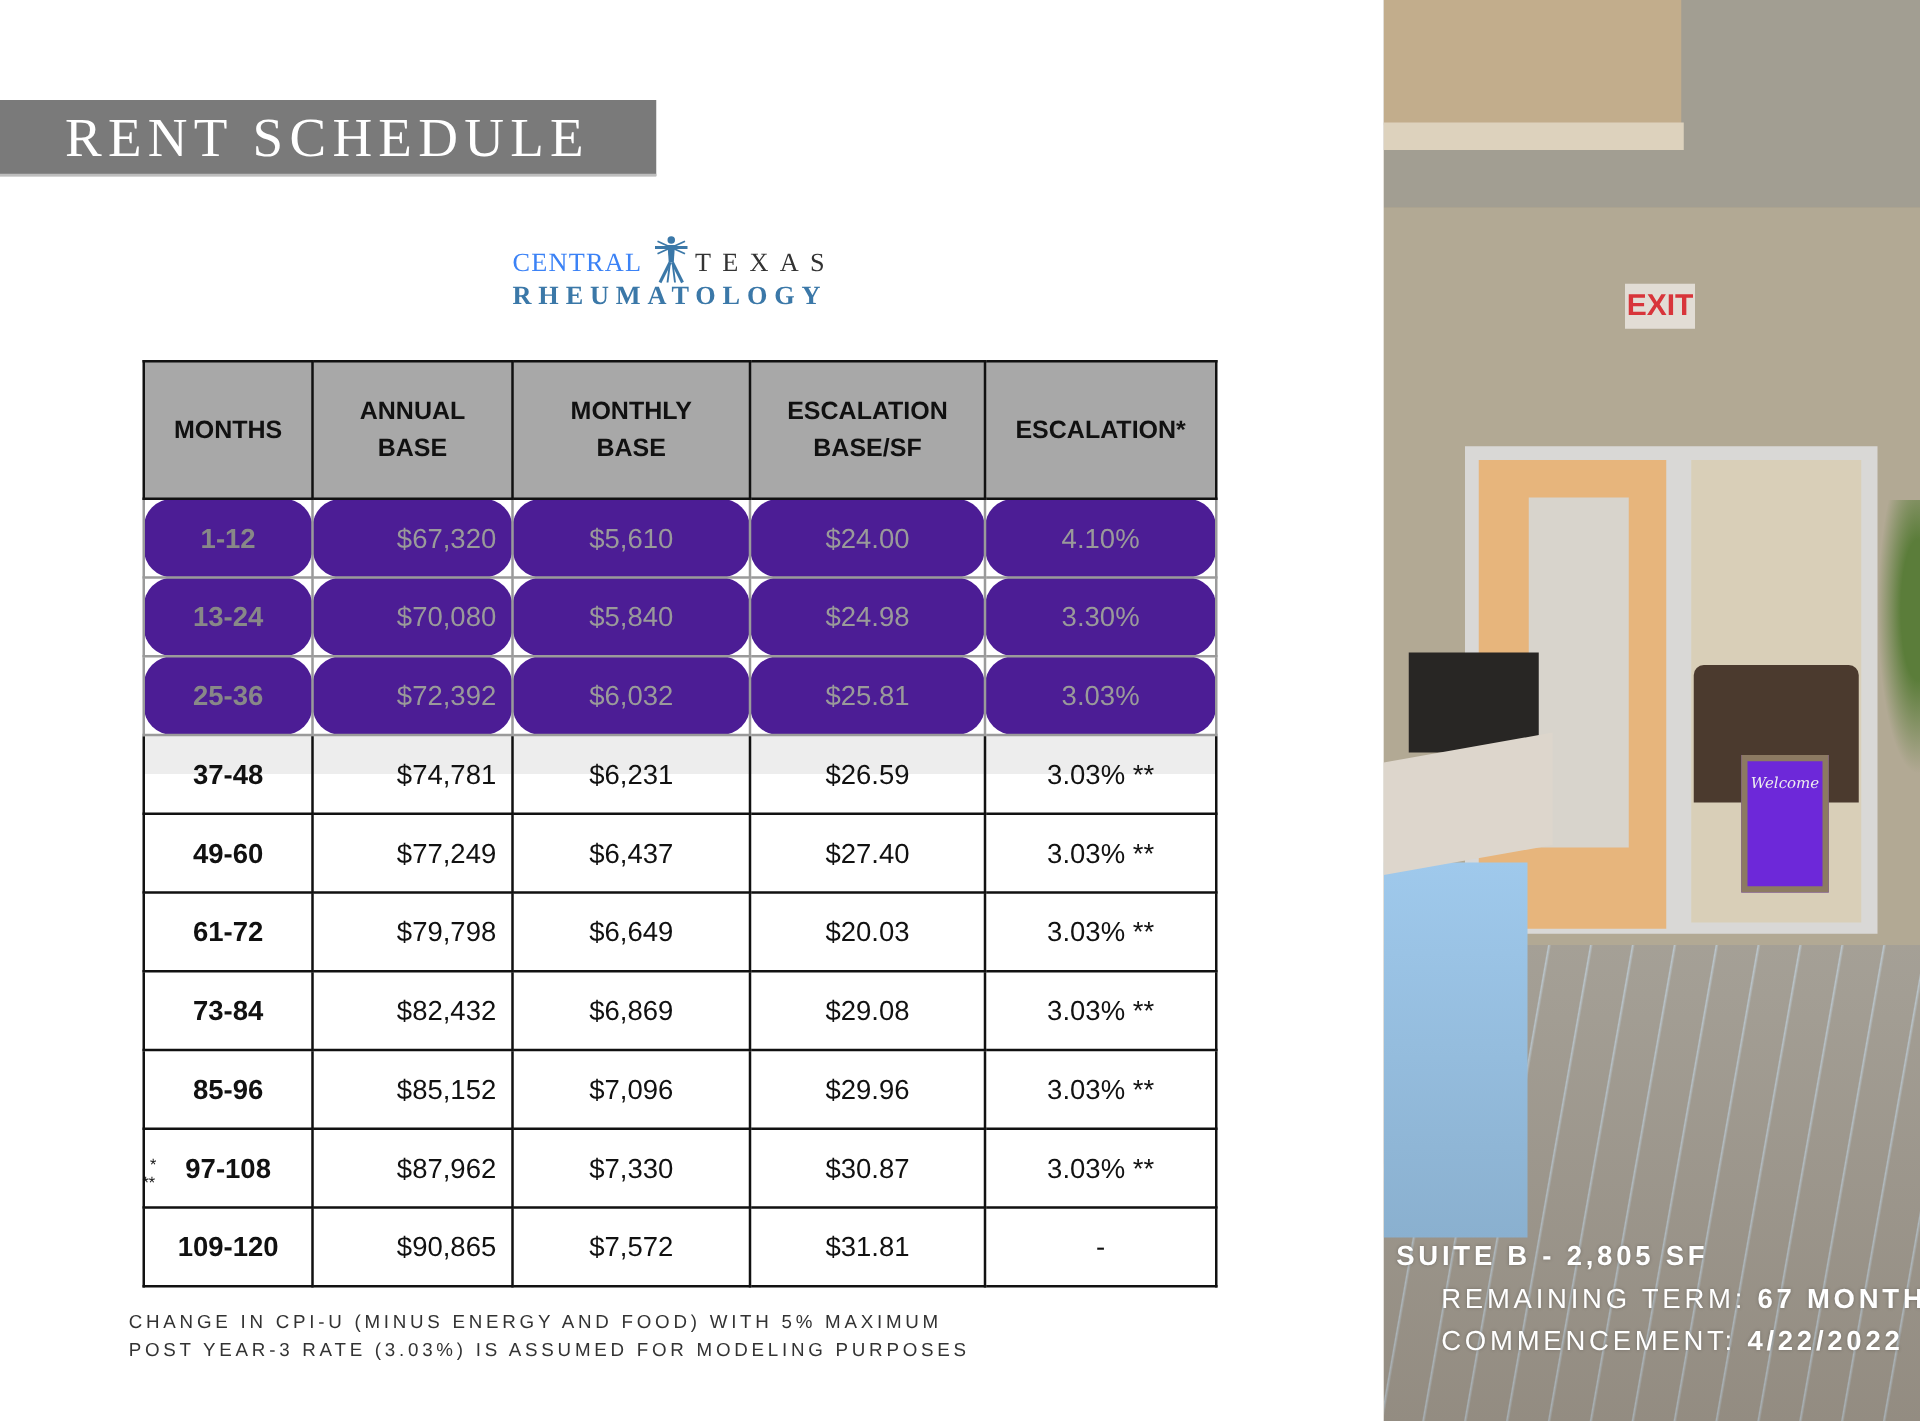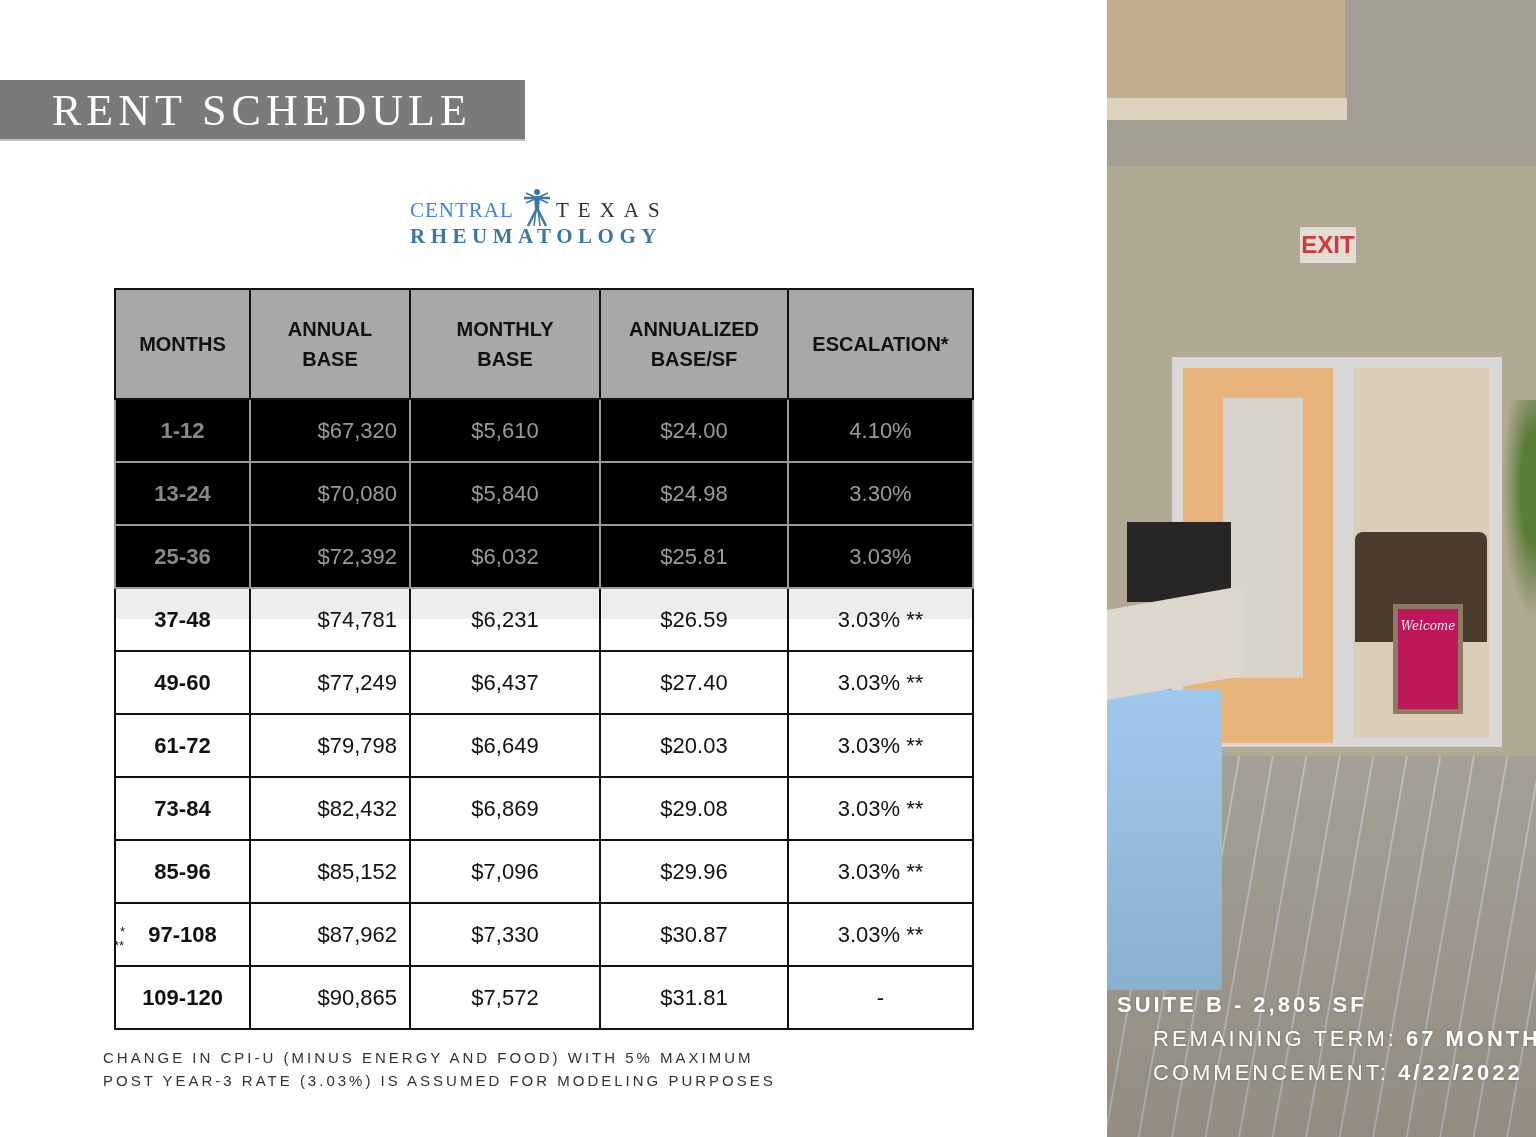--- a/index.html
+++ b/index.html
@@ -41,21 +41,21 @@
     border: 2px solid #111; text-align: center; padding: 0;
   }
   table.rent th {
     background: #a8a8a8; height: 108px; font-size: 20px; font-weight: bold;
     color: #111; line-height: 30px;
   }
   table.rent td { height: 61px; font-size: 22px; color: #111; }
   table.rent td.m { font-weight: bold; }
   table.rent td.r { text-align: right; padding-right: 12px; }
   table.rent tr.faded td {
-    background: #000000; color: #9a9a9a; border-color: #9a9a9a;
+    background: #4c1d95; color: #9a9a9a; border-color: #9a9a9a; border-radius: 23px;
   }
   table.rent tr.faded td.m { color: #888; }
   .footnote-marks {
     position: absolute; left: 114px; top: 925px; font-size: 13px; color: #111; line-height: 14px;
   }
   .footnote {
     position: absolute; left: 103px; top: 1046px; font-size: 15px; letter-spacing: 3px;
     color: #333; line-height: 23px;
   }
 
@@ -68,21 +68,21 @@
   .soffit { position: absolute; left: 0; top: 0; width: 238px; height: 100px; background: #c2ad8c; }
   .soffit-edge { position: absolute; left: 0; top: 98px; width: 240px; height: 22px; background: #ddd2bd; }
   .wall { position: absolute; left: 0; top: 166px; width: 449px; height: 590px; background: #b2a994; }
   .exit-sign { position: absolute; left: 193px; top: 227px; width: 56px; height: 36px; background: #e2ddd5; }
   .exit-sign span { display: block; text-align: center; color: #d8353a; font-weight: bold; font-size: 24px; line-height: 36px; }
   .door-frame { position: absolute; left: 65px; top: 357px; width: 330px; height: 390px; background: #d9d8d6; }
   .door { position: absolute; left: 76px; top: 368px; width: 150px; height: 375px; background: #e7b57c; }
   .door-glass { position: absolute; left: 116px; top: 398px; width: 80px; height: 280px; background: #d8d4cc; }
   .side-glass { position: absolute; left: 246px; top: 368px; width: 136px; height: 370px; background: #d9cfb8; }
   .couch { position: absolute; left: 248px; top: 532px; width: 132px; height: 110px; background: #4b3a2e; border-radius: 8px 8px 0 0; }
-  .chalk { position: absolute; left: 286px; top: 604px; width: 60px; height: 100px; background: #be185d; border: 5px solid #8c7a62; }
+  .chalk { position: absolute; left: 286px; top: 604px; width: 60px; height: 100px; background: #6d28d9; border: 5px solid #8c7a62; }
   .chalk span { display: block; text-align: center; color: #eee; font-family: "DejaVu Serif", serif; font-style: italic; font-size: 12px; margin-top: 10px; }
   .monitor { position: absolute; left: 20px; top: 522px; width: 104px; height: 80px; background: #282624; }
   .desk-top { position: absolute; left: 0; top: 598px; width: 135px; height: 90px; background: #ddd6cc; transform: skewY(-10deg); }
   .floor { position: absolute; left: 0; top: 756px; width: 449px; height: 381px;
     background: repeating-linear-gradient(100deg, #9c968b 0px, #9c968b 30px, #b8c6cf 31px, #9c968b 33px);
   }
   .floor-shade { position: absolute; left: 0; top: 756px; width: 449px; height: 381px;
     background: linear-gradient(180deg, rgba(200,200,195,0.2), rgba(120,110,100,0.25));
   }
   .desk-front2 { position: absolute; left: 0; top: 690px; width: 115px; height: 300px; background: linear-gradient(#9fc9ec, #8ab0cf); }
@@ -124,21 +124,21 @@
       <col style="width:160px">
       <col style="width:190px">
       <col style="width:188px">
       <col style="width:185px">
   </colgroup>
   <thead>
     <tr>
       <th><span>MONTHS</span></th>
       <th><span>ANNUAL</span><br><span>BASE</span></th>
       <th><span>MONTHLY</span><br><span>BASE</span></th>
-      <th><span>ANNUALIZED</span><br><span>BASE/SF</span></th>
+      <th><span>ESCALATION</span><br><span>BASE/SF</span></th>
       <th><span>ESCALATION*</span></th>
     </tr>
   </thead>
   <tbody>
     <tr class="faded">
       <td class="m">1-12</td>
       <td class="r">$67,320</td>
       <td>$5,610</td>
       <td>$24.00</td>
       <td>4.10%</td>

